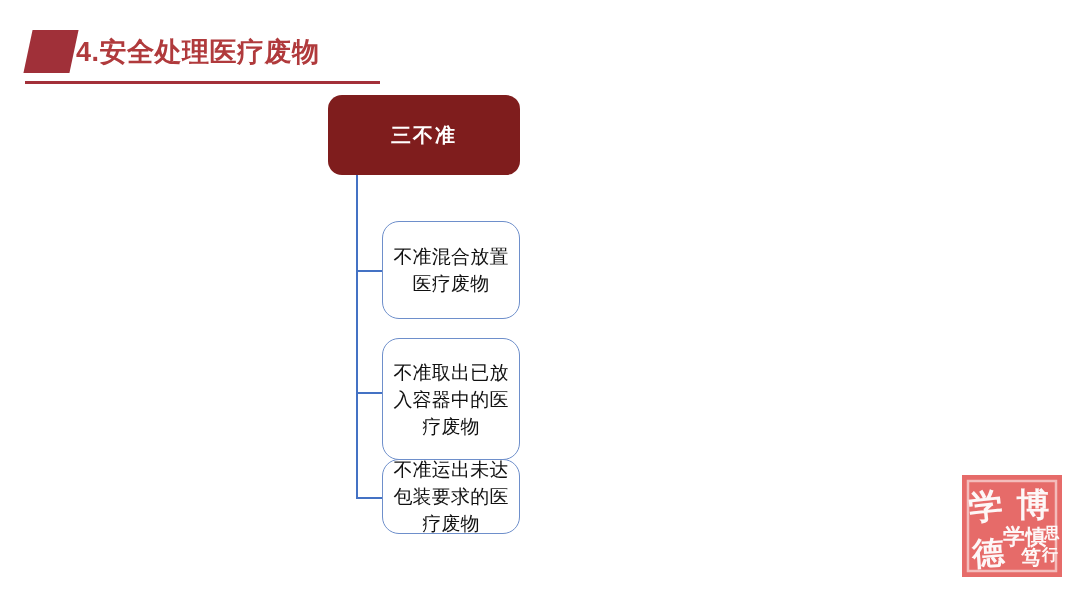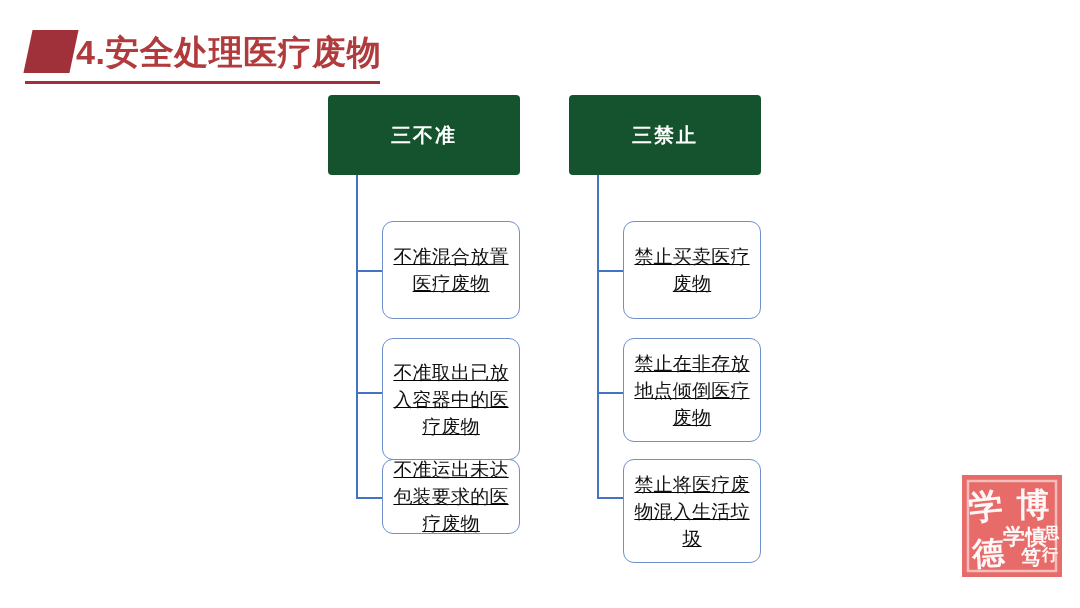--- a/index.html
+++ b/index.html
@@ -28,21 +28,21 @@
     top: 30px;
     width: 46px;
     height: 43px;
     background: #A03039;
     transform: skewX(-12deg);
   }
   #page-title {
     position: absolute;
     left: 76px;
     top: 33px;
-    font-size: 34px;
+    font-size: 27px;
     font-weight: bold;
     color: #B03A3C;
     letter-spacing: 0.5px;
     white-space: nowrap;
     line-height: 38px;
   }
   #title-underline {
     position: absolute;
     left: 25px;
     top: 81px;
@@ -100,22 +100,22 @@
     top: 0;
     width: 192px;
   }
   #column-0 { left: 328px; }
   #column-1 { left: 569px; }
 
   .head-box {
     position: relative;
     width: 192px;
     height: 80px;
-    background: #14532d;
-    border-radius: 4px;
+    background: #7f1d1d;
+    border-radius: 14px;
     display: flex;
     align-items: center;
     justify-content: center;
     box-sizing: border-box;
   }
   .head-label {
     color: #ffffff;
     font-size: 20px;
     font-weight: bold;
     letter-spacing: 2px;
@@ -136,27 +136,26 @@
     left: 28px;
     width: 27px;
   }
 
   .item-box {
     position: absolute;
     left: 54px;
     width: 138px;
     background: #ffffff;
     border: 1.3px solid #6E8FCB;
-    border-radius: 11px;
+    border-radius: 17px;
     box-sizing: border-box;
     display: flex;
     align-items: center;
     justify-content: center;
     padding: 6px 8px;
-    text-decoration: underline;
   }
   .item-label {
     font-size: 19px;
     color: #111111;
     line-height: 27px;
     text-align: center;
     letter-spacing: 0.2px;
   }
 
   
@@ -201,44 +200,20 @@
 
     <div class="item-box" style="top:243px; height:122px;">
       <span class="item-label">不准取出已放入容器中的医疗废物</span>
     </div>
 
     <div class="item-box" style="top:364px; height:75px;">
       <span class="item-label">不准运出未达包装要求的医疗废物</span>
     </div>
   </div>
 
-  <div class="column" id="column-1">
-
-    <div class="head-box">
-      <span class="head-label">三禁止</span>
-    </div>
-
-    <div class="rail" style="height:322px;"></div>
-
-    <div class="branch" style="top:175px;"></div>
-    <div class="branch" style="top:297px;"></div>
-    <div class="branch" style="top:402px;"></div>
-
-    <div class="item-box" style="top:126px; height:98px;">
-      <span class="item-label">禁止买卖医疗废物</span>
-    </div>
-
-    <div class="item-box" style="top:243px; height:104px;">
-      <span class="item-label">禁止在非存放地点倾倒医疗废物</span>
-    </div>
-
-    <div class="item-box" style="top:364px; height:104px;">
-      <span class="item-label">禁止将医疗废物混入生活垃圾</span>
-    </div>
-  </div>
 </div>
 
 <svg id="seal" viewBox="0 0 106 108">
   <rect x="3" y="3" width="100" height="102" fill="#E4605E" opacity="0.93"></rect>
   <rect x="9" y="9" width="88" height="90" fill="none" stroke="#ffffff" stroke-width="2.5" opacity="0.55"></rect>
   <g fill="#ffffff" font-family="'Liberation Serif', serif" font-weight="bold" opacity="0.95">
     <text x="28" y="46" font-size="34" text-anchor="middle" transform="rotate(-6 28 46)">学</text>
     <text x="74" y="44" font-size="33" text-anchor="middle">博</text>
     <text x="30" y="92" font-size="32" text-anchor="middle" transform="rotate(-4 30 92)">德</text>
     <text x="55" y="72" font-size="22" text-anchor="middle">学</text>

